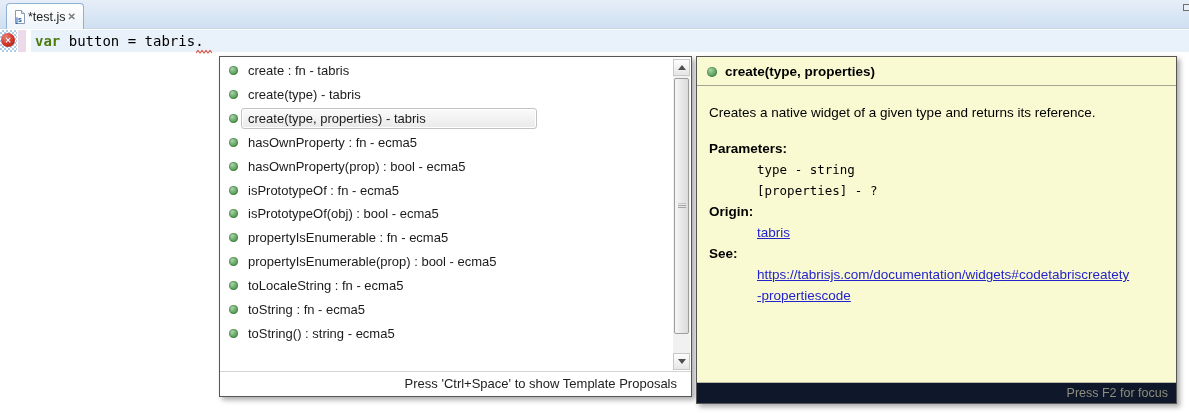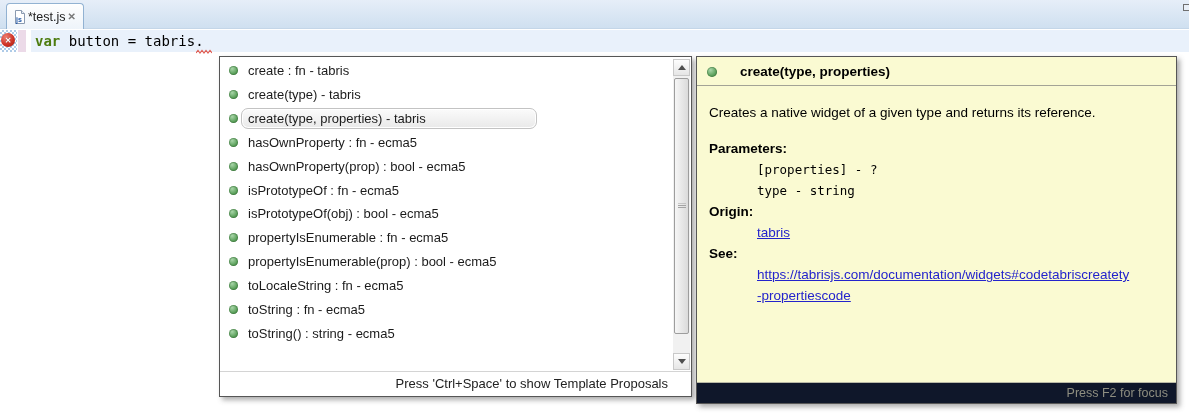--- a/index.html
+++ b/index.html
@@ -67,26 +67,25 @@
     box-shadow:inset 0 0 0 1px rgba(40,90,40,.35);
   }
   .row-label {
     margin-left:3px; padding:2px 6px; width:296px; white-space:nowrap; overflow:hidden;
     font-size:13px; color:#1b1b1b; border:1px solid transparent; border-radius:3px;
   }
   .row.selected .row-label {
     border-color:#c3c3c3;
     background:linear-gradient(#fbfbfb,#e9e9e9);
     box-shadow:inset 0 0 0 1px #ffffff;
-    border-radius:7px;
   }
   .popup-footer {
     position:absolute; left:0; right:0; bottom:0; height:25px;
     border-top:1px solid #d4d4d4; background:#fff;
-    font-size:13px; color:#222; text-align:right; line-height:24px; padding-right:23px;
+    font-size:13px; color:#222; text-align:right; line-height:24px; padding-right:14px;
   }
   
   .scrollbar { position:absolute; top:2px; right:1px; width:17px; bottom:26px; background:#f1f1f1; }
   .sb-btn {
     position:absolute; left:0; width:17px; height:17px;
     background:linear-gradient(#fdfdfd,#e6e6e6); border:1px solid #c9c9c9;
     display:flex; align-items:center; justify-content:center;
   }
   .sb-up { top:0; } .sb-down { bottom:0; }
   .tri-up { width:0; height:0; border:4px solid transparent; border-bottom:5px solid #4f4f4f; margin-top:-4px; }
@@ -102,21 +101,21 @@
     background:repeating-linear-gradient(#a4a4a4 0 1px, transparent 1px 2px);
   }
 
   
   .docpanel {
     position:absolute; left:696px; top:56px; width:481px; height:348px;
     background:#fafad2; border:1px solid #565656;
     box-shadow:3px 3px 5px rgba(70,70,70,.45);
   }
   .doc-header {
-    display:flex; align-items:center; gap:23px; padding:7px 10px 6px;
+    display:flex; align-items:center; gap:8px; padding:7px 10px 6px;
     border-bottom:1px solid #a3a396;
   }
   .doc-bullet {
     width:10px; height:10px; border-radius:50%; flex:none;
     background:radial-gradient(circle at 35% 30%, #a9d6a9, #5ba05b 60%, #3f7a3f);
     box-shadow:inset 0 0 0 1px rgba(40,90,40,.35);
   }
   .doc-title { font-size:13.5px; font-weight:bold; color:#000; }
   .doc-body { padding:18px 12px 0; font-size:13.5px; color:#000; }
   .doc-desc { margin:0 0 17px; line-height:17px; }
@@ -225,22 +224,22 @@
 
 <div class="docpanel">
   <div class="doc-header">
     <div class="doc-bullet"></div>
     <div class="doc-title">create(type, properties)</div>
   </div>
   <div class="doc-body">
     <p class="doc-desc">Creates a native widget of a given type and returns its reference.</p>
     <div>
         <div class="doc-sec-heading">Parameters:</div>
+        <div class="doc-line mono"><span>type - string</span></div>
         <div class="doc-line mono"><span>[properties] - ?</span></div>
-        <div class="doc-line mono"><span>type - string</span></div>
         <div class="doc-sec-heading">Origin:</div>
         <div class="doc-line link"><span class="lnk">tabris</span></div>
         <div class="doc-sec-heading">See:</div>
         <div class="doc-line link"><span class="lnk">https://tabrisjs.com/documentation/widgets#codetabriscreatety</span></div>
         <div class="doc-line link"><span class="lnk">-propertiescode</span></div>
       </div>
   </div>
   <div class="doc-footer">Press F2 for focus</div>
 </div>
 

